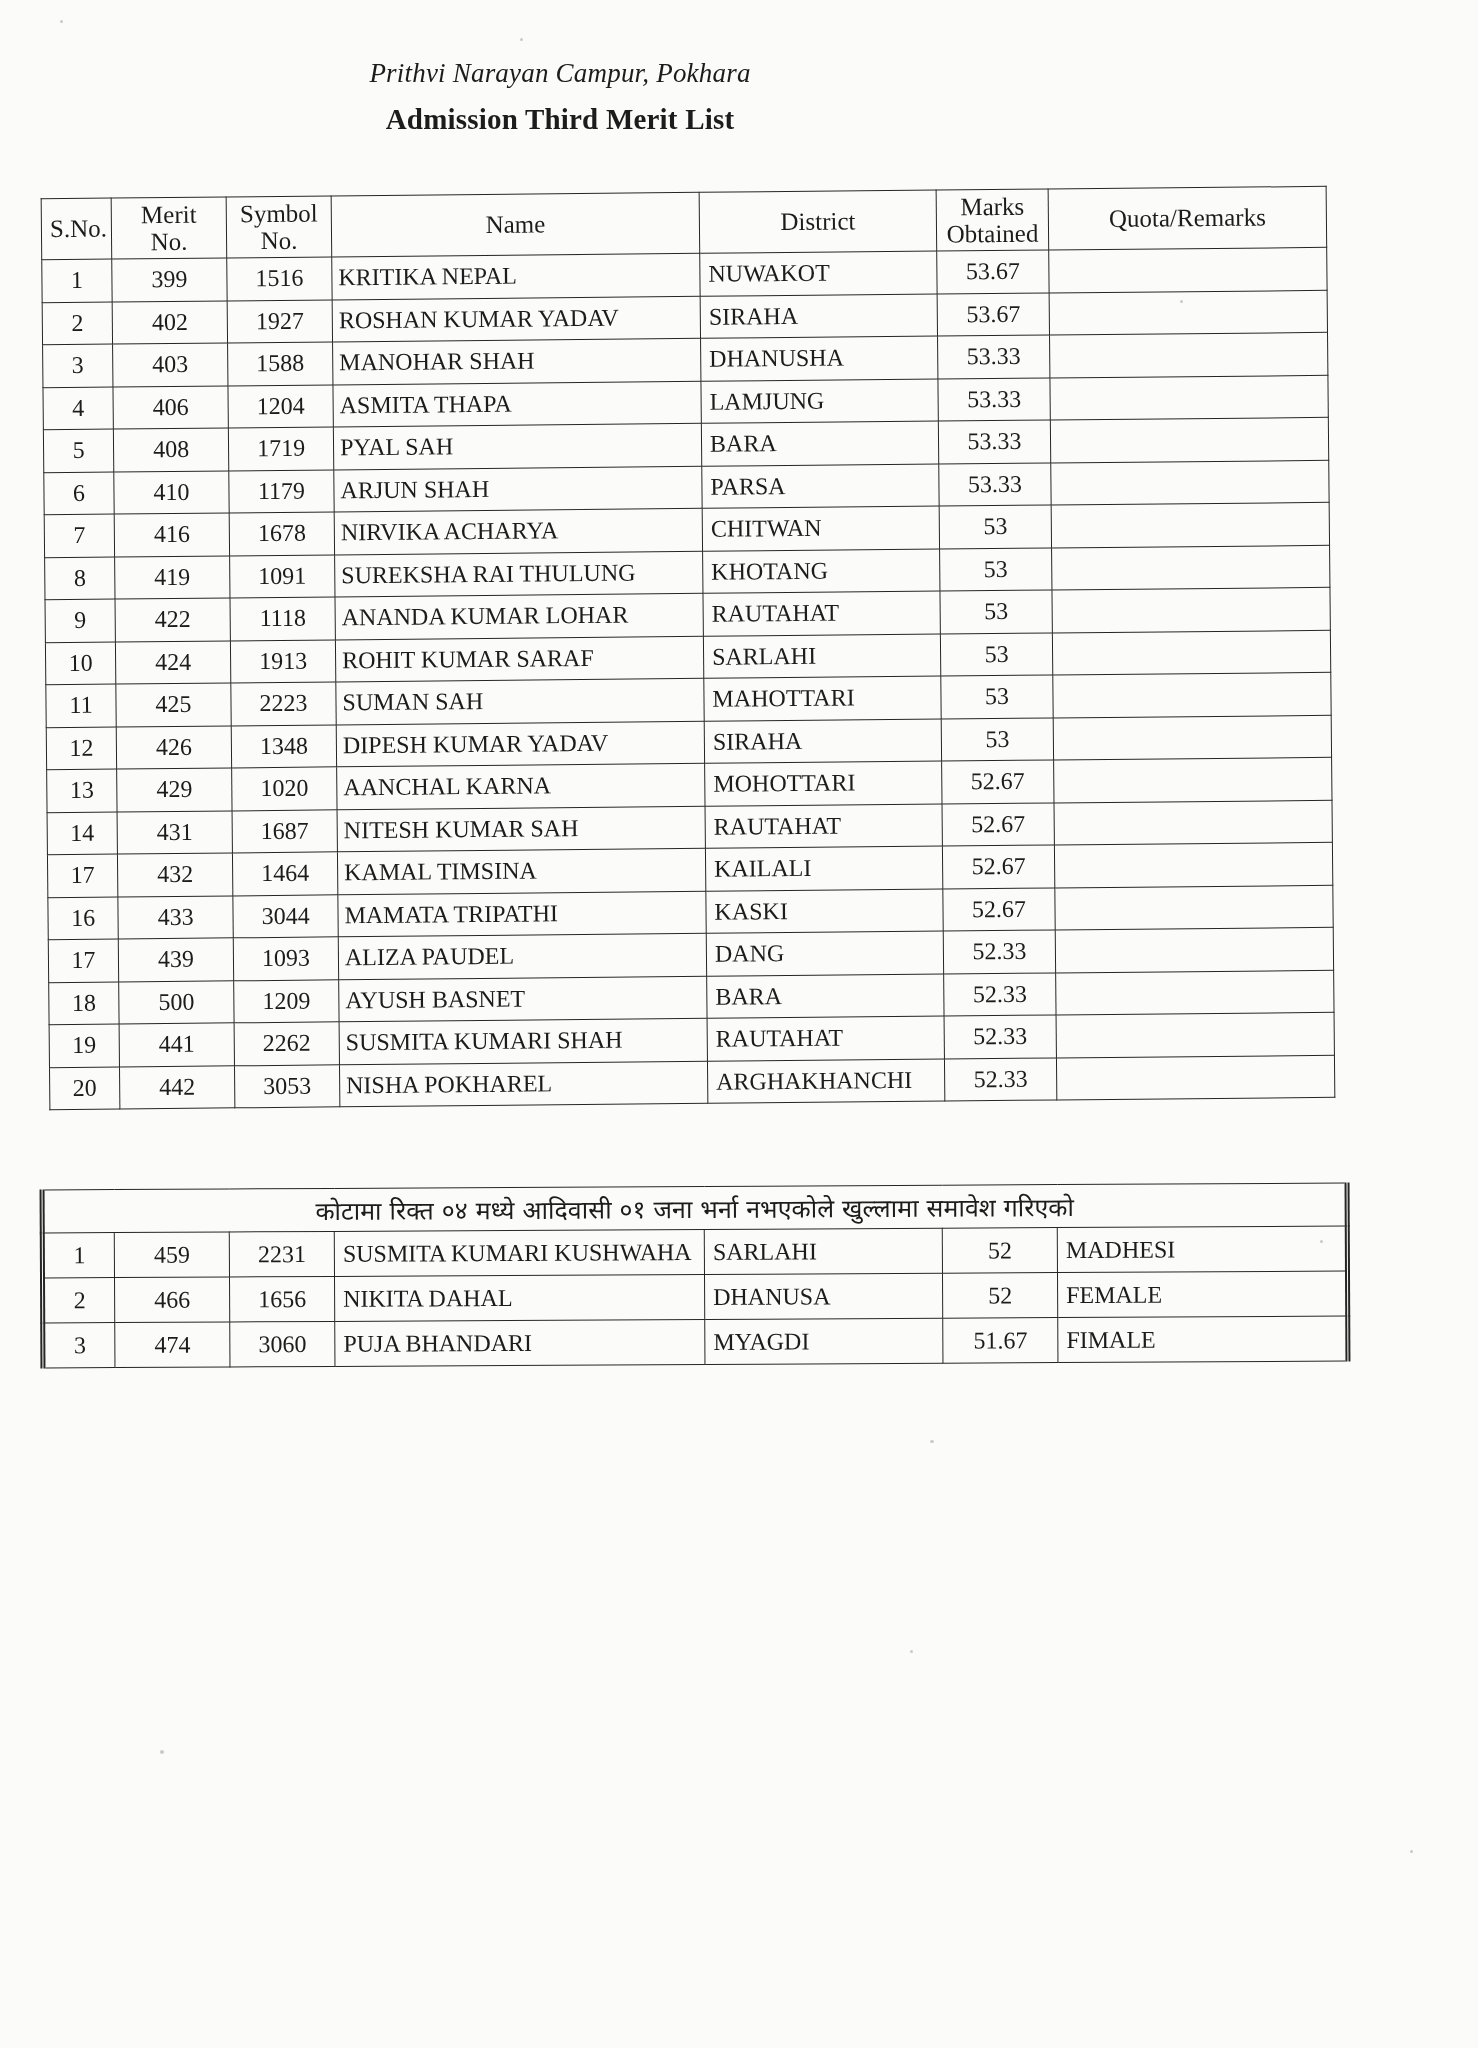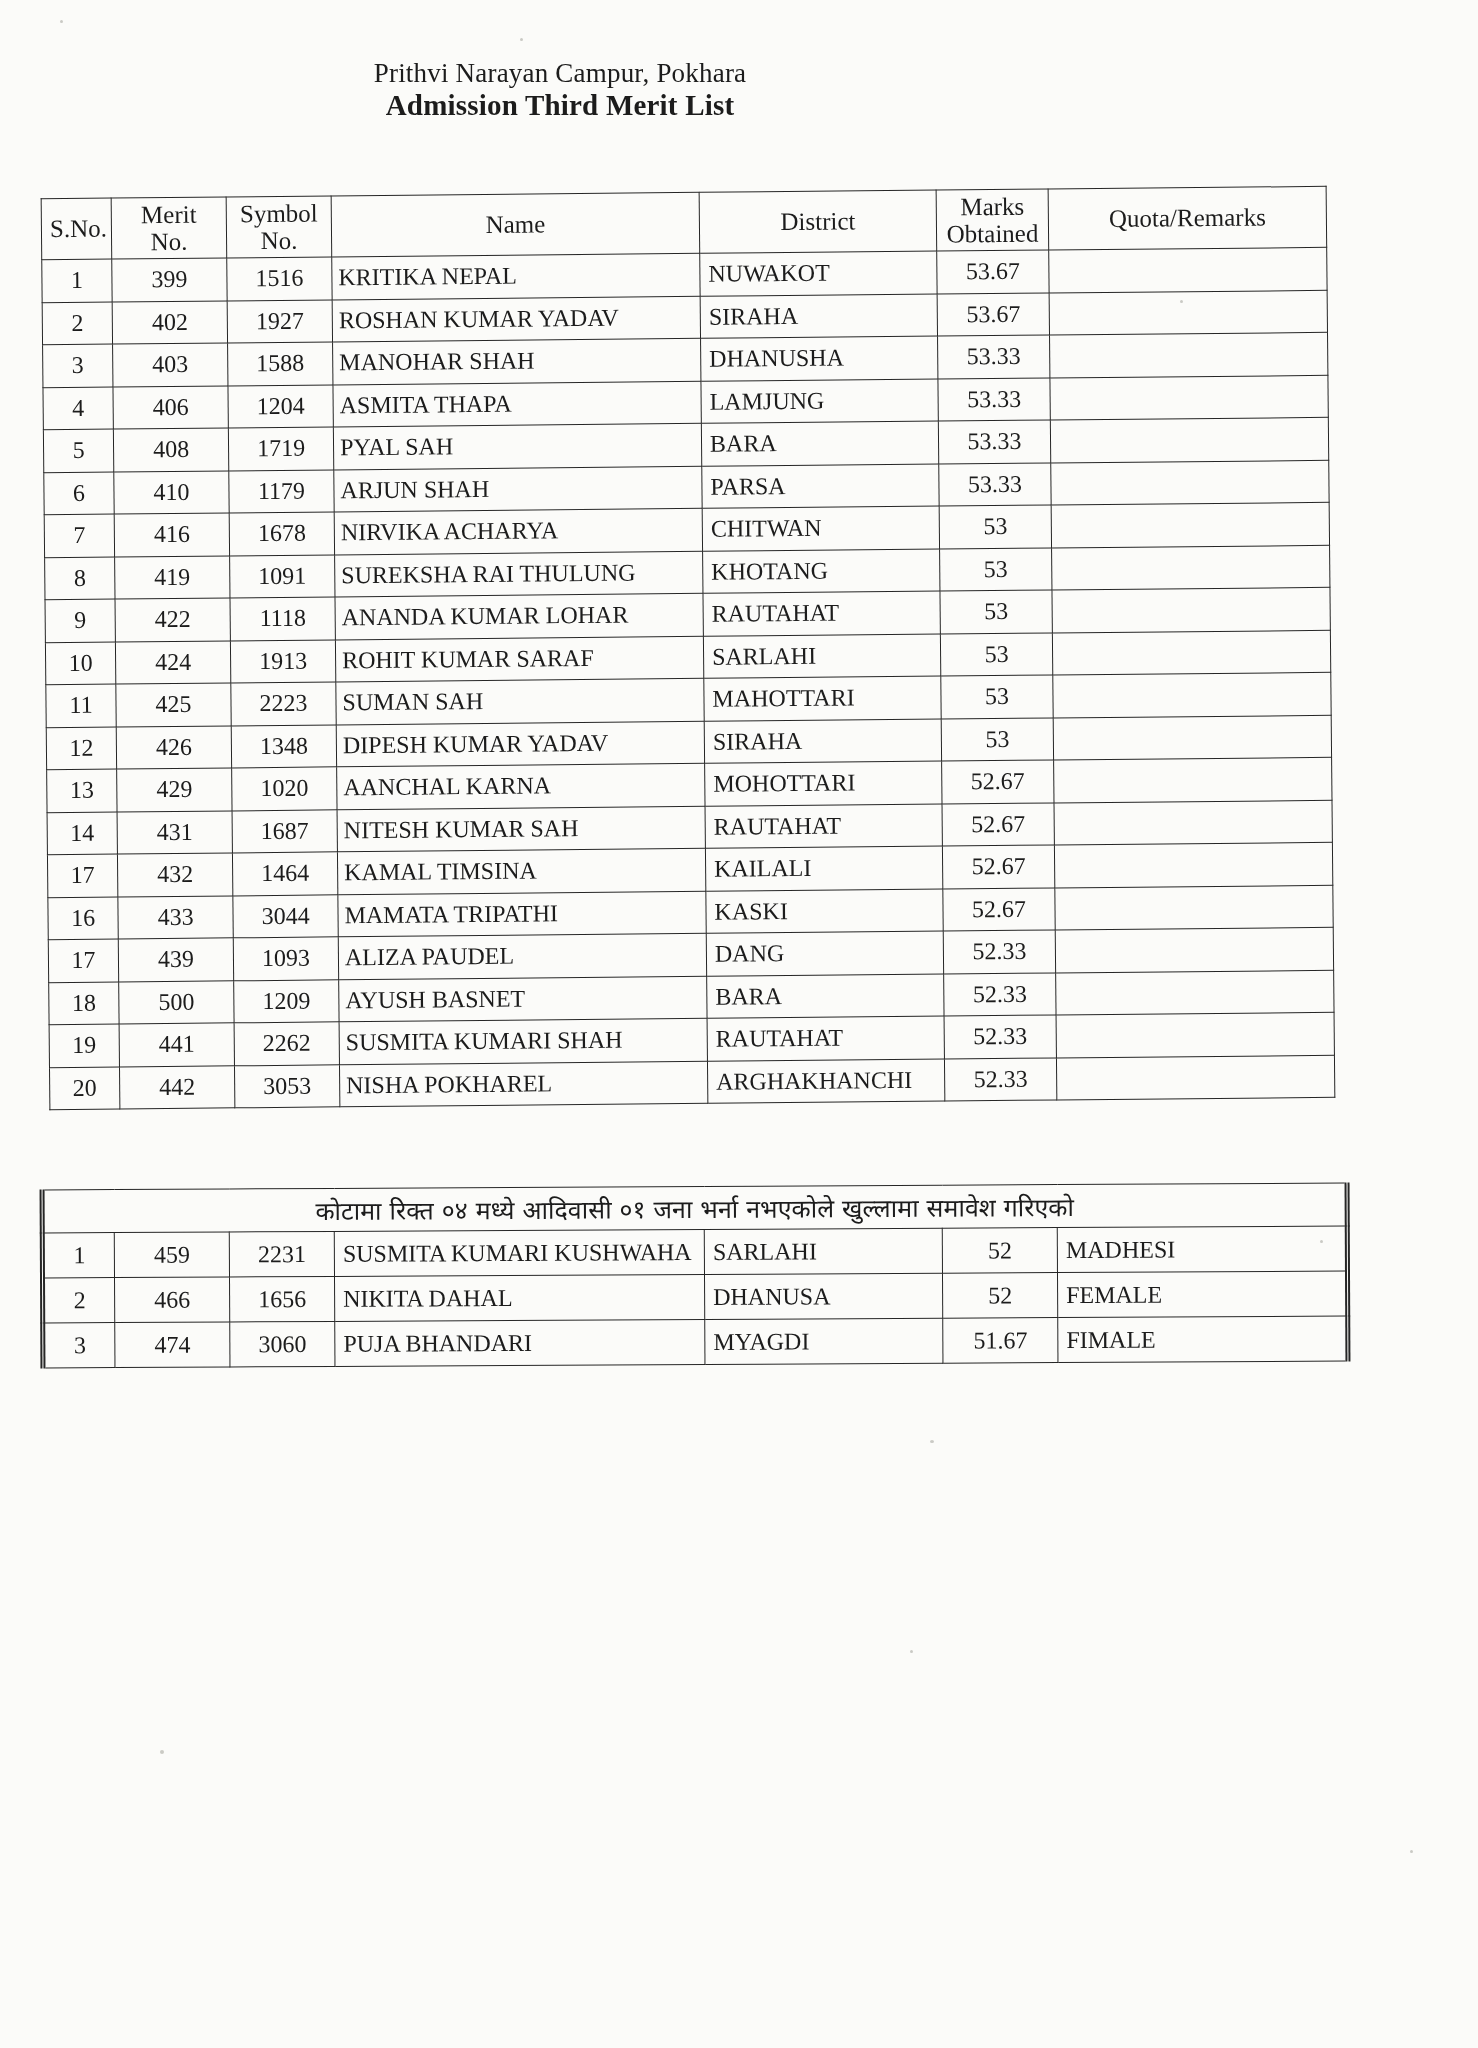--- a/index.html
+++ b/index.html
@@ -10,23 +10,23 @@
     color:#1c1c1c;
     overflow:hidden;
   }
   .page{position:absolute;inset:0;}
   
   .speck{position:absolute;background:#9a9a92;border-radius:50%;opacity:.5;}
 
   .heading-block{
     position:absolute;left:0;top:58px;width:1120px;text-align:center;
   }
-  .h-line1{font-size:27px;letter-spacing:.2px;}
+  .h-line1{font-size:27px;letter-spacing:.2px;font-style:italic;}
   .h-line2{font-size:27px;margin-top:12px;}
-  .h-title{font-size:29px;font-weight:bold;margin-top:0;letter-spacing:.2px;}
+  .h-title{font-size:29px;font-weight:bold;margin-top:14px;letter-spacing:.2px;}
 
   table{border-collapse:collapse;table-layout:fixed;}
   .merit-table{
     position:absolute;left:45px;top:192px;width:1285px;
     transform:rotate(-0.55deg);transform-origin:center center;
   }
   .merit-table th,.merit-table td{
     border:1.6px solid #262626;
     padding:0 8px;
     overflow:hidden;white-space:nowrap;

